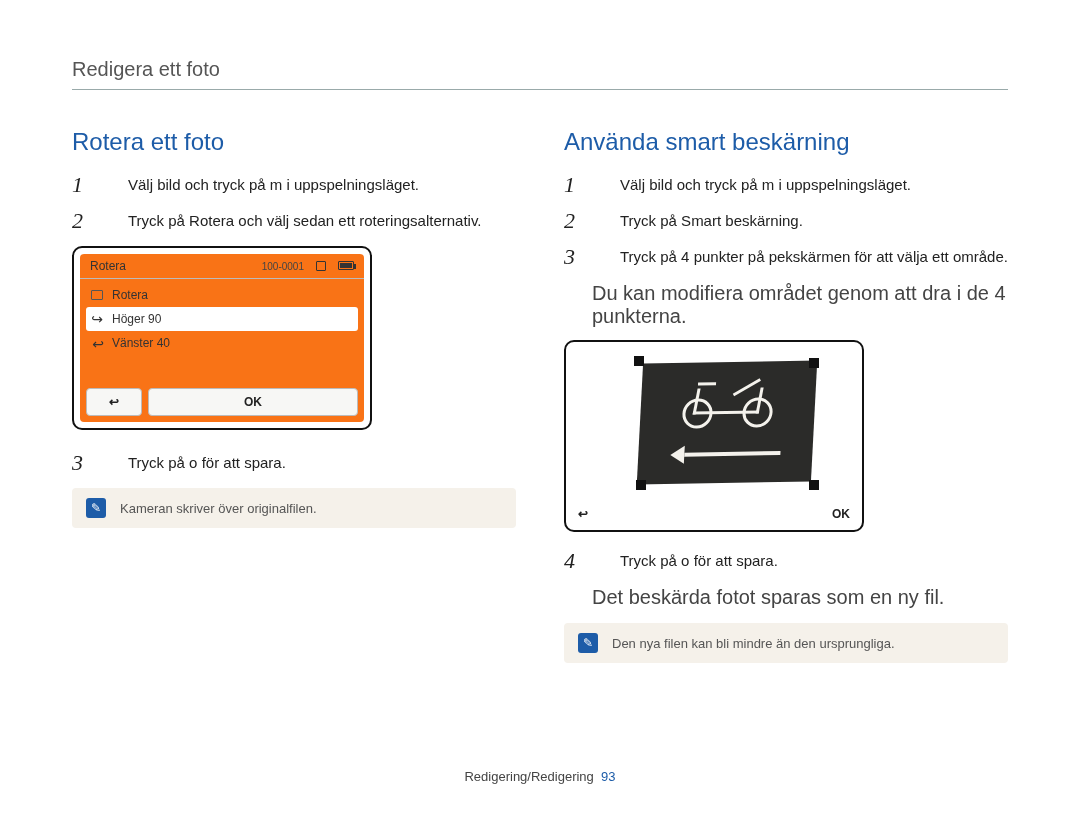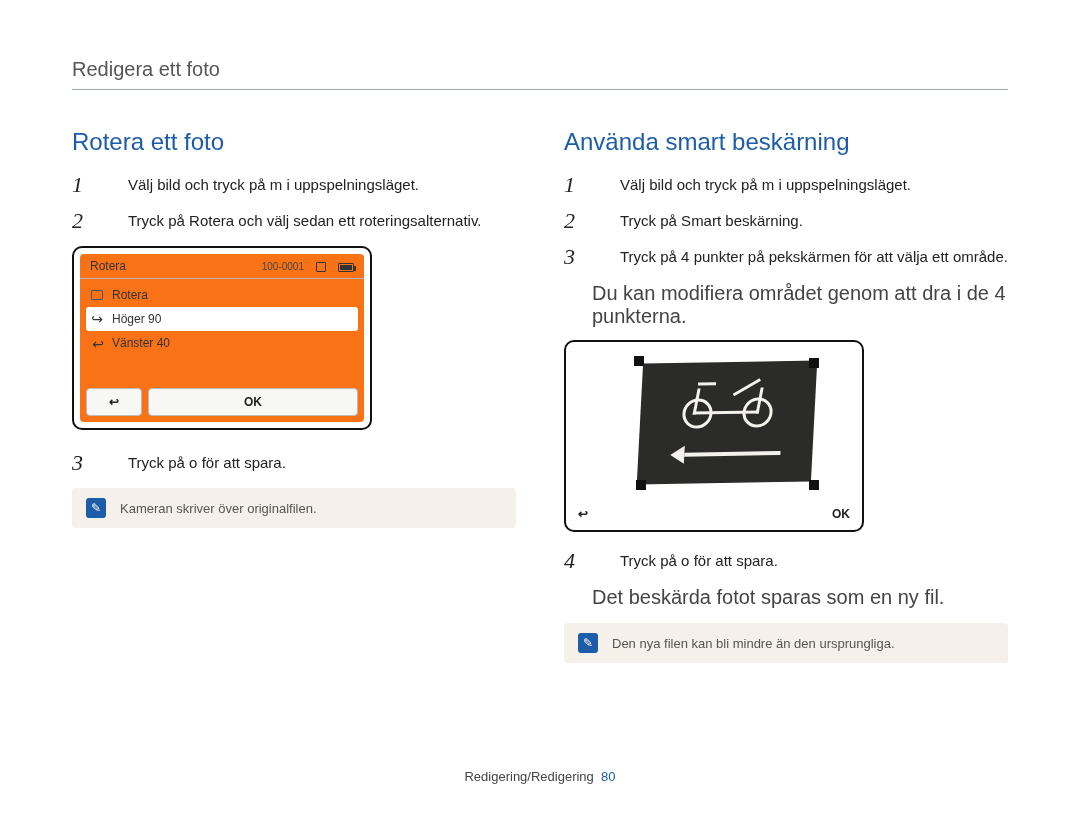--- a/index.html
+++ b/index.html
@@ -15,21 +15,21 @@
   .step-body { flex: 1; margin-left: 28px; }
   .substep { margin-left: 28px; font-size: 20px; color: #444; margin-top: 6px; margin-bottom: 10px; }
   .note-box { background: #f5f1ea; border-radius: 4px; padding: 10px 14px; display: flex; align-items: center; gap: 14px; margin-top: 14px; font-size: 13px; color: #555; }
   .note-icon { width: 20px; height: 20px; background: #1d5ca8; color: #fff; border-radius: 3px; display: flex; align-items: center; justify-content: center; font-size: 12px; font-family: Georgia, serif; flex: 0 0 20px; }
   .intro { font-size: 14px; color: #333; line-height: 1.45; margin-bottom: 18px; }
 
   
   .device-a { width: 300px; height: 184px; border: 2px solid #111; border-radius: 10px; margin: 14px 0 22px 0; padding: 6px; background: #fff; }
   .device-a-inner { width: 100%; height: 100%; background: #f97316; border-radius: 4px; display: flex; flex-direction: column; }
   .title-row { display: flex; justify-content: space-between; align-items: center; font-size: 12px; padding: 5px 10px; border-bottom: 1px solid #bbb; color: #333; }
-  .title-right { display: flex; align-items: flex-end; gap: 12px; font-size: 10px; color: #444; }
+  .title-right { display: flex; align-items: flex-start; gap: 12px; font-size: 10px; color: #444; }
   .bat { width: 16px; height: 9px; border: 1px solid #333; border-radius: 1px; position: relative; }
   .bat::after { content: ""; position: absolute; right: -3px; top: 2px; width: 2px; height: 5px; background: #333; }
   .bat::before { content: ""; position: absolute; left: 1px; top: 1px; right: 1px; bottom: 1px; background: #333; }
   .opt-list { flex: 1; padding: 4px 6px; }
   .opt { display: flex; align-items: center; gap: 8px; padding: 5px 4px; font-size: 12px; color: #333; border-radius: 3px; }
   .opt.sel { background: #fff; }
   .opt .ic { width: 14px; height: 14px; display: inline-flex; align-items: center; justify-content: center; font-size: 12px; color: #333; }
   .opt .sq { width: 12px; height: 10px; border: 1px solid #555; border-radius: 1px; display: inline-block; }
   .opt .arr-r { font-size: 14px; }
   .opt .arr-l { font-size: 14px; transform: scaleX(-1); display: inline-block; }
@@ -183,15 +183,15 @@
 
       <div class="note-box">
         <div class="note-icon">✎</div>
         <div>Den nya filen kan bli mindre än den ursprungliga.</div>
       </div>
     </div>
   </div>
 
   <div class="footer">
     <span>Redigering/Redigering</span>
-    &nbsp;<span class="pg">80</span>
+    &nbsp;<span class="pg">93</span>
   </div>
 </div>
 
 </body></html>

